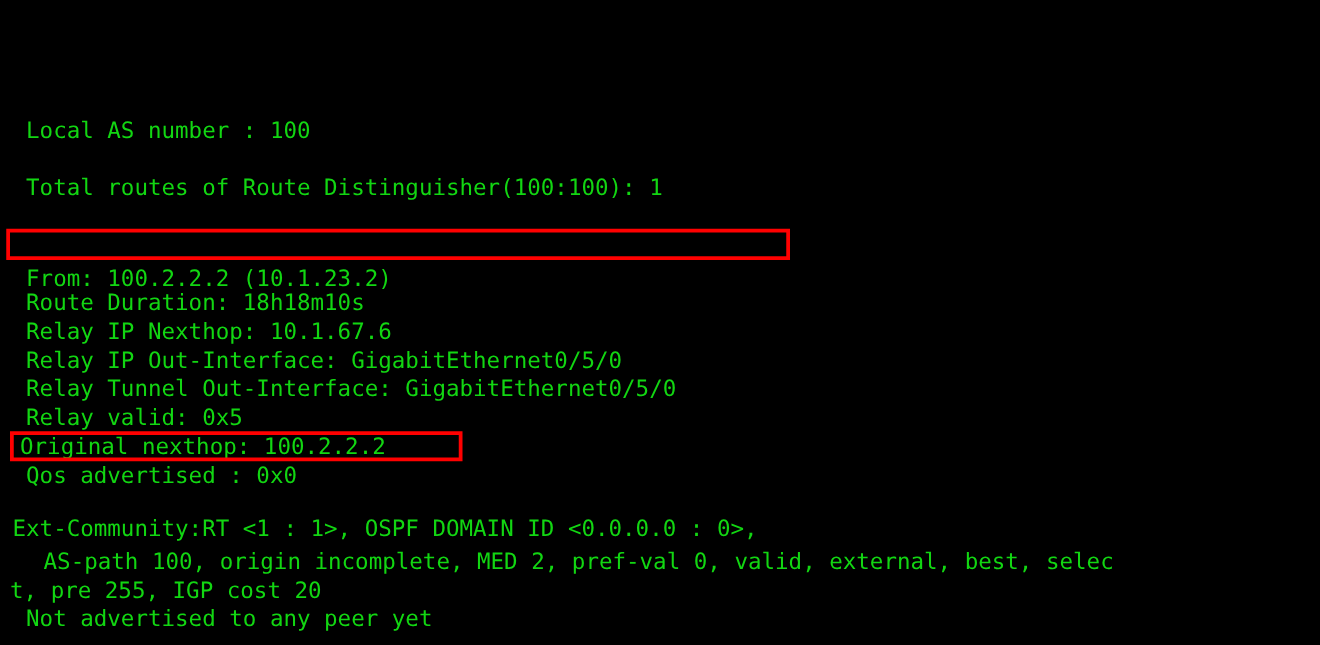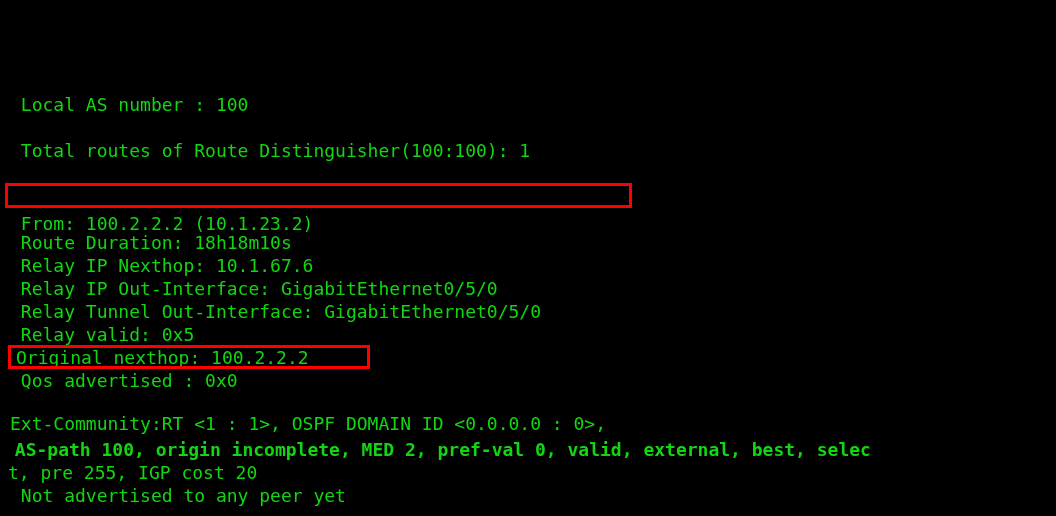--- a/index.html
+++ b/index.html
@@ -70,20 +70,20 @@
   <div class="line r6"> Total routes of Route Distinguisher(100:100): 1</div>
   <div class="line r9"> From: 100.2.2.2 (10.1.23.2)</div>
   <div class="line r10"> Route Duration: 18h18m10s</div>
   <div class="line r11"> Relay IP Nexthop: 10.1.67.6</div>
   <div class="line r12"> Relay IP Out-Interface: GigabitEthernet0/5/0</div>
   <div class="line r13"> Relay Tunnel Out-Interface: GigabitEthernet0/5/0</div>
   <div class="line r14"> Relay valid: 0x5</div>
   <div class="line r15" style="left:16px;">Original nexthop: 100.2.2.2</div>
   <div class="line r16"> Qos advertised : 0x0</div>
   <div class="line r17">Ext-Community:RT &lt;1 : 1&gt;, OSPF DOMAIN ID &lt;0.0.0.0 : 0&gt;,</div>
-  <div class="line r19" style="left:4px;font-weight:bold;"> AS-path 100, origin incomplete, MED 2, pref-val 0, valid, external, best, selec</div>
+  <div class="line r19" style="left:24px;"> AS-path 100, origin incomplete, MED 2, pref-val 0, valid, external, best, selec</div>
   <div class="line r20" style="left:8px;">t, pre 255, IGP cost 20</div>
   <div class="line r21"> Not advertised to any peer yet</div>
 
   <div class="hl-box box-label"></div>
   <div class="hl-box box-nexthop"></div>
 
 </div>
 
 </body></html>

